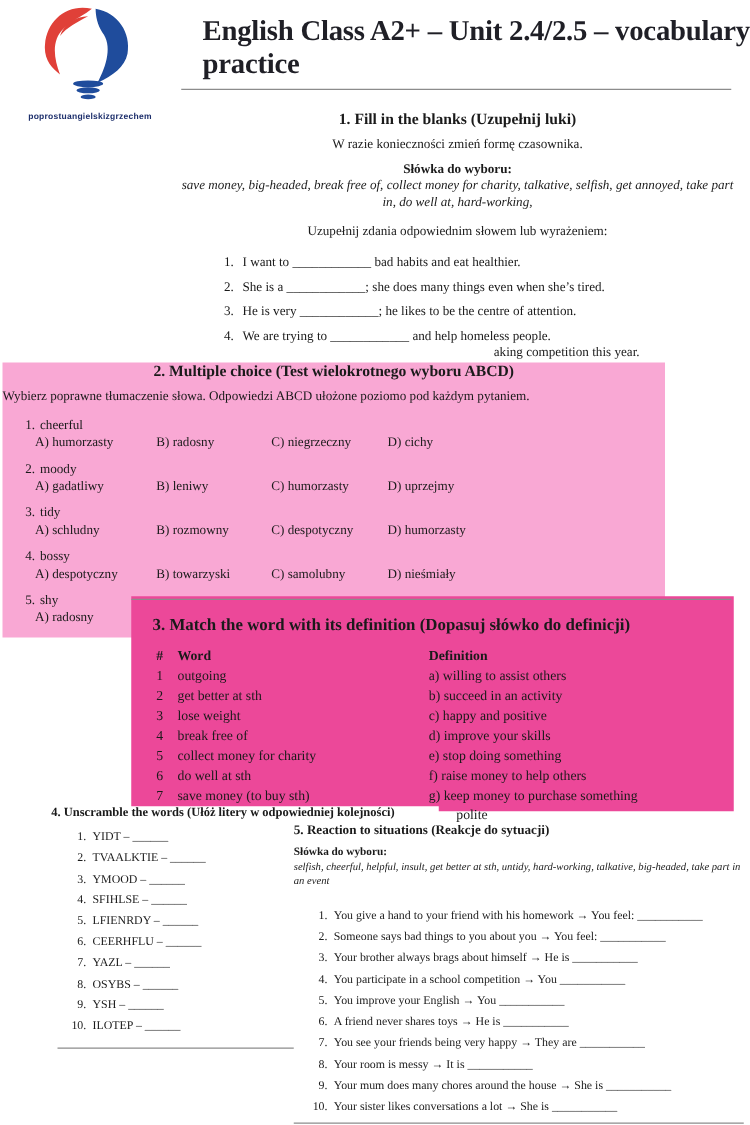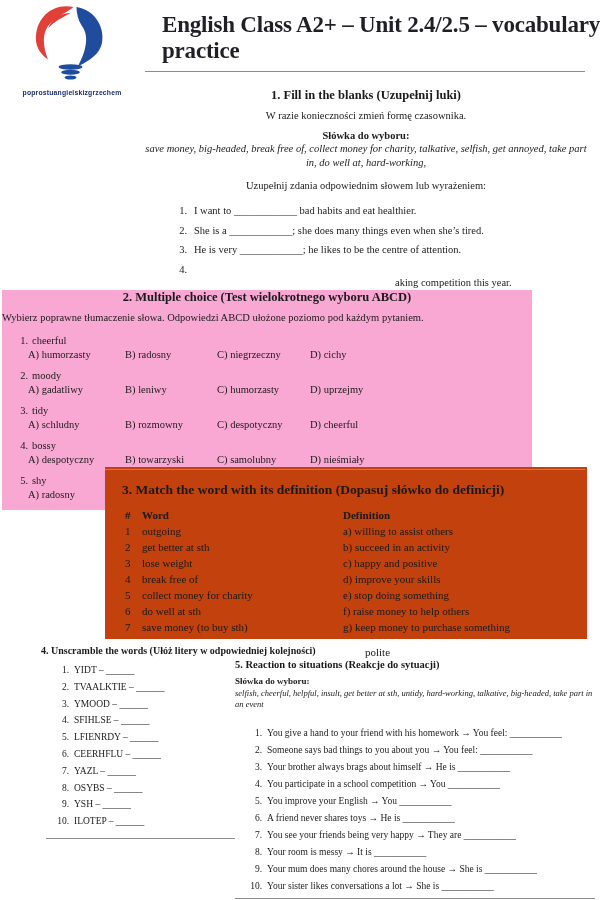--- a/index.html
+++ b/index.html
@@ -32,21 +32,21 @@
 
   
   .sec2{left:2px;top:290px;width:530px;background:#f9a8d4;font-size:10.5px;}
   .s2-instr{margin:0 0 12px 0;}
   .q{margin-bottom:9px;}
   .qword{display:flex;padding-left:16px;line-height:12px;margin-bottom:2px;}
   .qword .n{width:10px;text-align:right;margin-right:4px;flex:none;}
   .opts{display:grid;grid-template-columns:97px 92px 93px auto;padding-left:26px;line-height:12px;}
 
   
-  .sec3{left:105px;top:467px;width:482px;height:172px;background:#c2410c;overflow:hidden;}
+  .sec3{left:105px;top:477px;width:482px;height:172px;background:#ec4899;overflow:hidden;}
   .sec3 .rule{margin-top:2px;width:480px;}
   .h13{font-size:13.5px;font-weight:bold;margin:12px 0 9px 17px;}
   .mtable{margin-left:20px;font-size:11px;}
   .mrow{display:grid;grid-template-columns:17px 201px auto;line-height:16px;}
   .mhead{font-weight:bold;}
   .polite{left:365px;top:646px;font-size:11px;}
 
   
   .sec4{left:5px;top:645px;width:310px;background:#fff;margin-left:36px;}
   .h10{font-size:10px;font-weight:bold;margin:0 0 9px 0;}
@@ -96,20 +96,21 @@
     <div class="fitem">
         <span class="n">2.</span>
         <span>She is a ____________; she does many things even when she’s tired.</span>
       </div>
     <div class="fitem">
         <span class="n">3.</span>
         <span>He is very ____________; he likes to be the centre of attention.</span>
       </div>
     <div class="fitem">
         <span class="n">4.</span>
+        <span>We are trying to ____________ and help homeless people.</span>
       </div>
   </div>
   <div class="abs clip1">aking competition this year.</div>
 
   <div class="abs sec2">
     <div class="h12">2. Multiple choice (Test wielokrotnego wyboru ABCD)</div>
     <p class="s2-instr">Wybierz poprawne tłumaczenie słowa. Odpowiedzi ABCD ułożone poziomo pod każdym pytaniem.</p>
 
     <div class="q">
       <div class="qword">
@@ -137,21 +138,21 @@
     </div>
     <div class="q">
       <div class="qword">
           <span class="n">3.</span>
           <span>tidy</span>
         </div>
       <div class="opts">
         <span>A) schludny</span>
         <span>B) rozmowny</span>
         <span>C) despotyczny</span>
-        <span>D) cheerful</span>
+        <span>D) humorzasty</span>
       </div>
     </div>
     <div class="q">
       <div class="qword">
           <span class="n">4.</span>
           <span>bossy</span>
         </div>
       <div class="opts">
         <span>A) despotyczny</span>
         <span>B) towarzyski</span>

